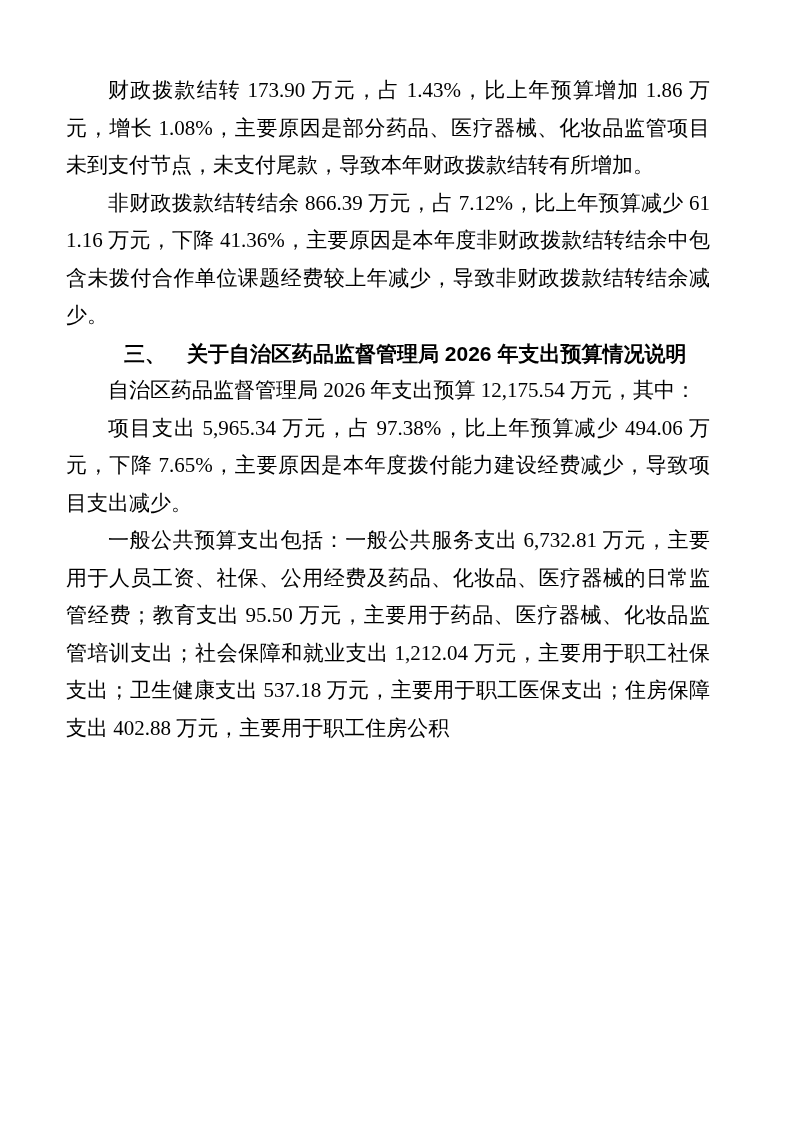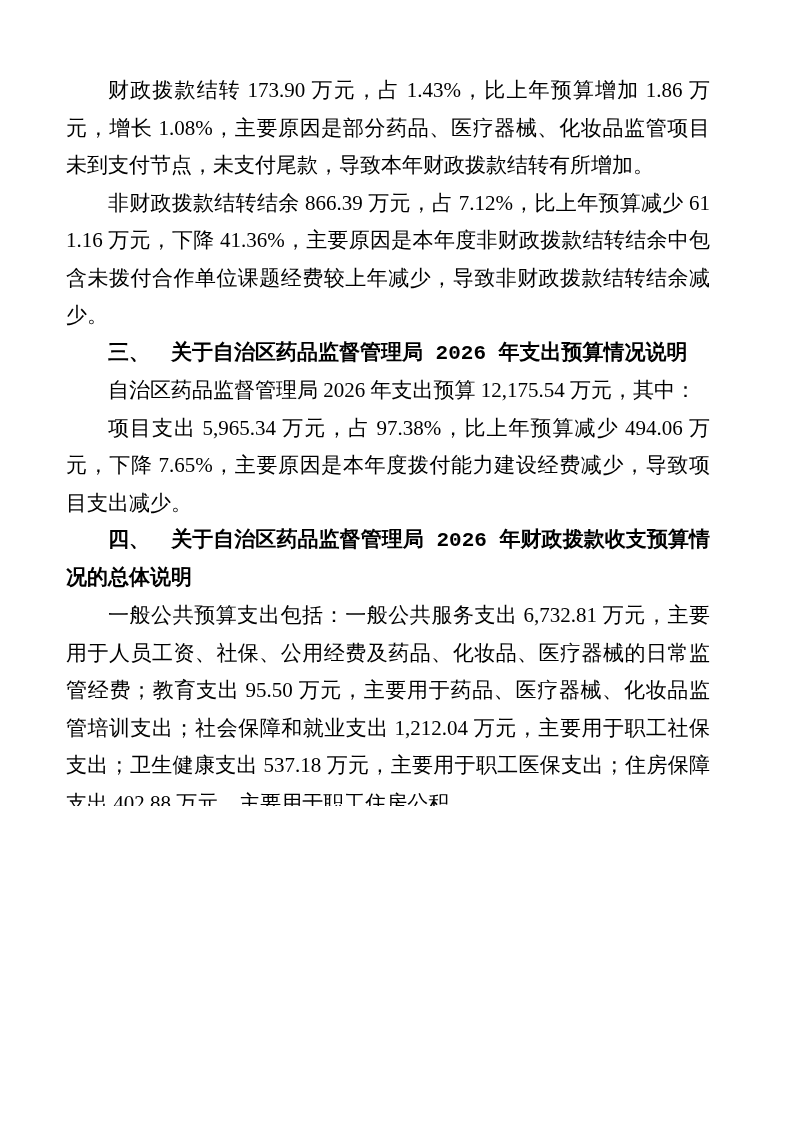--- a/index.html
+++ b/index.html
@@ -26,22 +26,23 @@
     line-height: 37.5px;
     text-align: justify;
     word-break: break-all;
   }
   .content p {
     margin: 0;
     padding: 0;
     text-indent: 2em;
   }
   .content p.heading {
-    font-family: Liberation Mono, monospace;
+    font-family: Liberation Sans, sans-serif;
     font-weight: 700;
+    margin-left: 16px;
   }
   .page-footer {
     position: absolute;
     left: 0;
     right: 0;
     top: 1020px;
     text-align: left;
     font-family: "Liberation Sans", "DejaVu Sans", sans-serif;
     font-size: 13px;
     color: #1a1a1a;
@@ -50,19 +51,18 @@
 </head>
 <body>
 
 <div class="page">
   <main class="content">
     <p class="body">财政拨款结转 173.90 万元，占 1.43%，比上年预算增加 1.86 万元，增长 1.08%，主要原因是部分药品、医疗器械、化妆品监管项目未到支付节点，未支付尾款，导致本年财政拨款结转有所增加。</p>
     <p class="body">非财政拨款结转结余 866.39 万元，占 7.12%，比上年预算减少 611.16 万元，下降 41.36%，主要原因是本年度非财政拨款结转结余中包含未拨付合作单位课题经费较上年减少，导致非财政拨款结转结余减少。</p>
     <p class="heading">三、　关于自治区药品监督管理局 2026 年支出预算情况说明</p>
     <p class="body">自治区药品监督管理局 2026 年支出预算 12,175.54 万元，其中：</p>
     <p class="body">项目支出 5,965.34 万元，占 97.38%，比上年预算减少 494.06 万元，下降 7.65%，主要原因是本年度拨付能力建设经费减少，导致项目支出减少。</p>
-    <p class="heading">四、　关于自治区药品监督管理局 2026 年财政拨款收支预算情况的总体说明</p>
     <p class="body">一般公共预算支出包括：一般公共服务支出 6,732.81 万元，主要用于人员工资、社保、公用经费及药品、化妆品、医疗器械的日常监管经费；教育支出 95.50 万元，主要用于药品、医疗器械、化妆品监管培训支出；社会保障和就业支出 1,212.04 万元，主要用于职工社保支出；卫生健康支出 537.18 万元，主要用于职工医保支出；住房保障支出 402.88 万元，主要用于职工住房公积</p>
   </main>
   <footer class="page-footer">
     <span>23</span>
   </footer>
 </div>
 
 </body></html>

